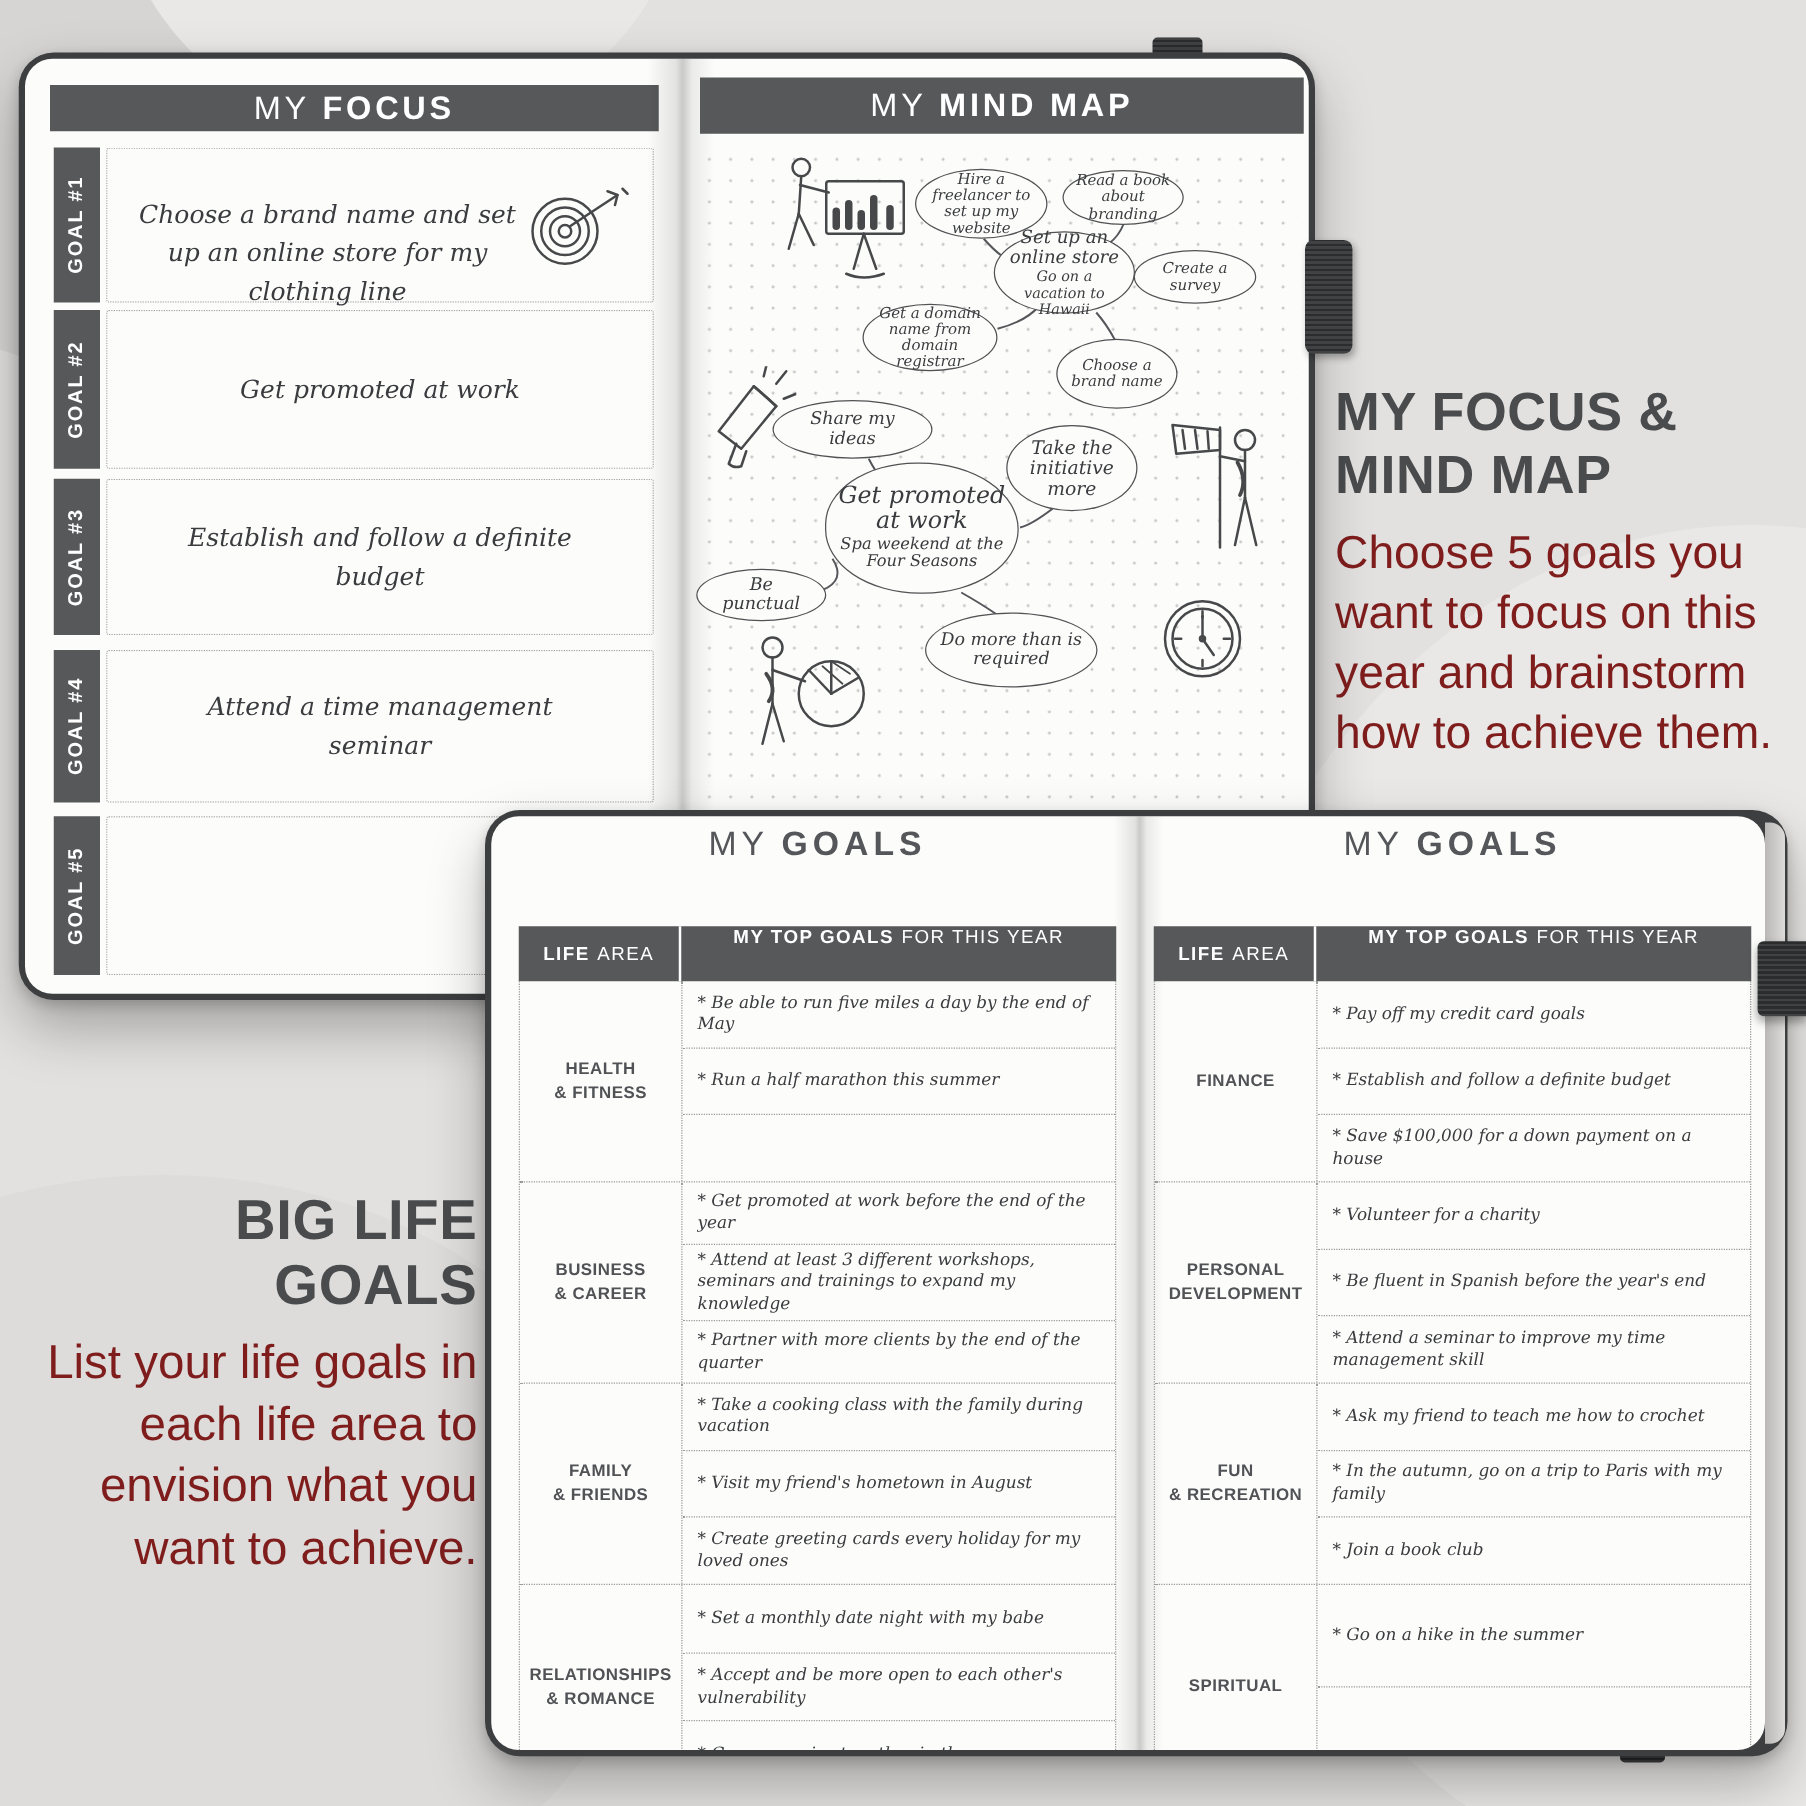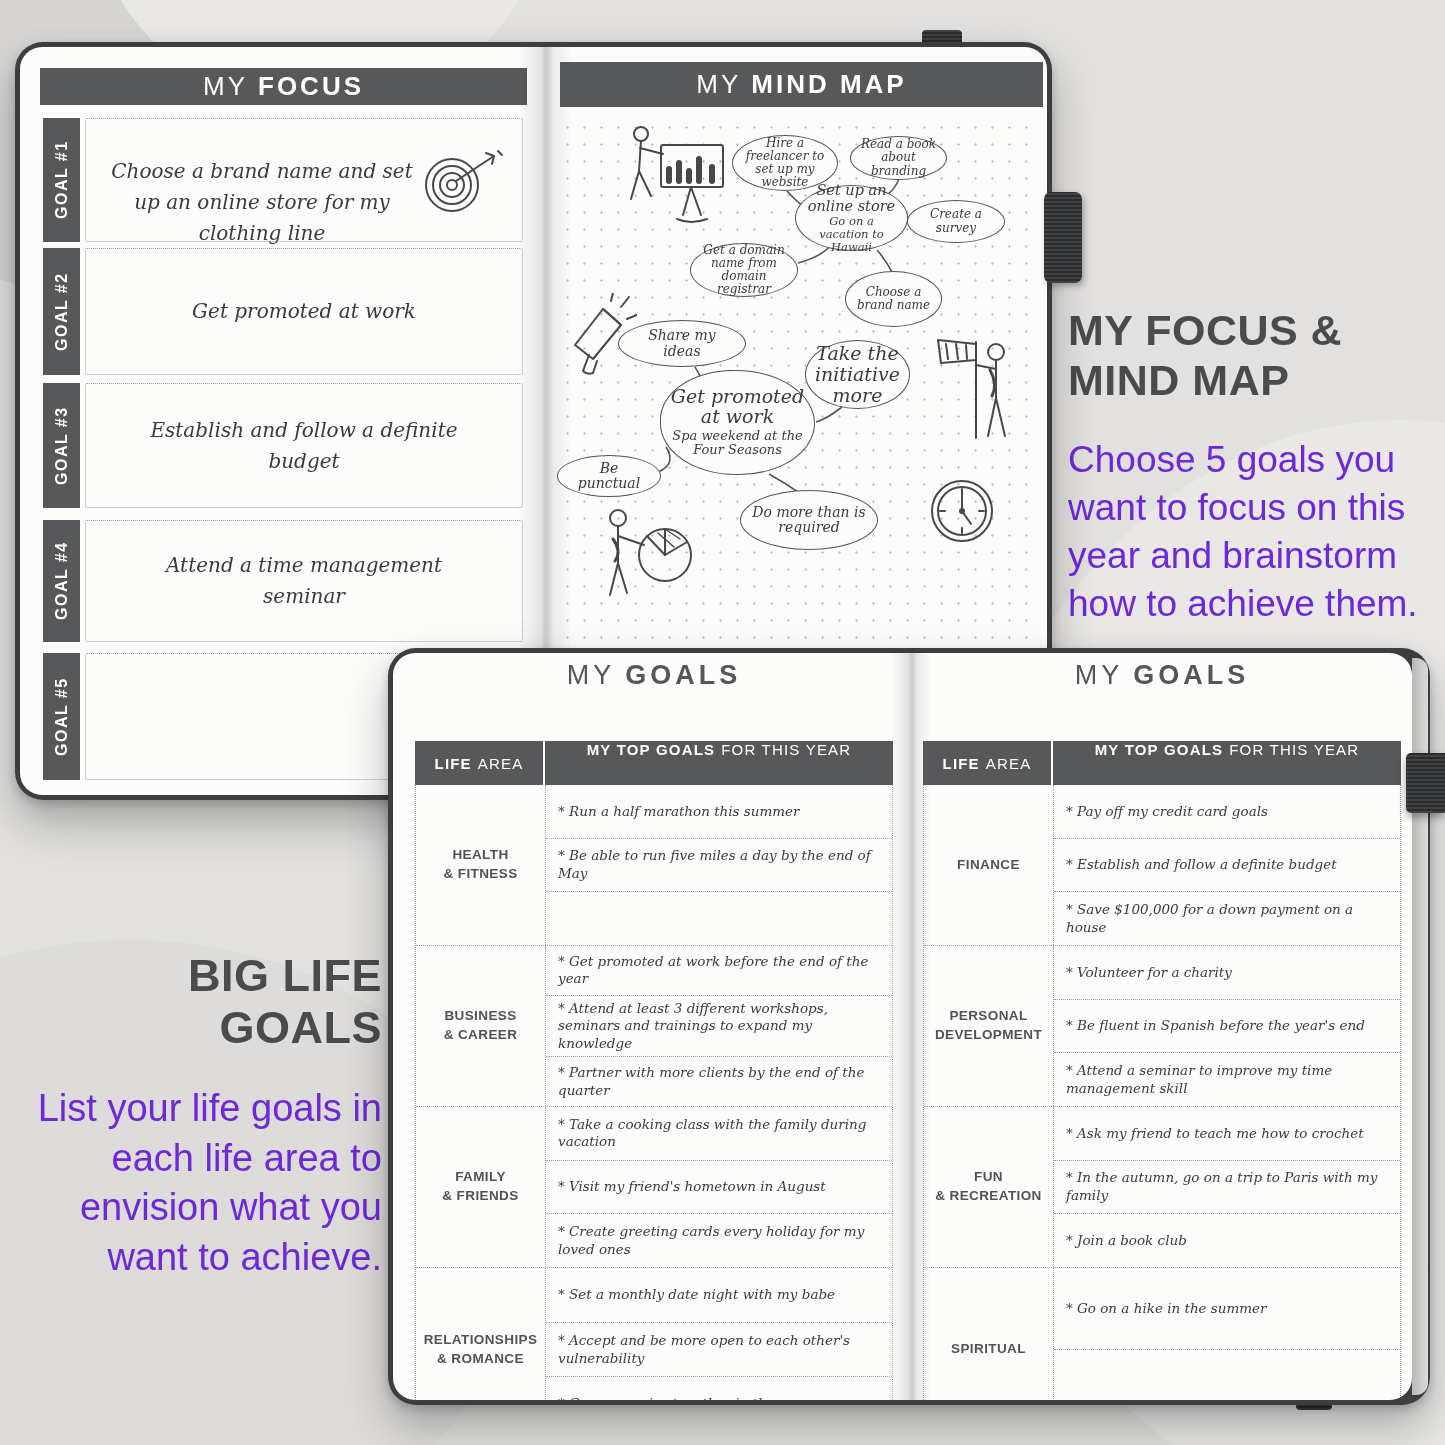--- a/index.html
+++ b/index.html
@@ -55,21 +55,21 @@
   .garea{width:130px;box-sizing:border-box;border-right:1px dotted #9b9b9b;
          display:flex;align-items:center;justify-content:center;text-align:center;
          white-space:pre-line;font-weight:700;font-size:13.5px;color:#515256;
          letter-spacing:.4px;line-height:1.4;}
   .gcol{flex:1;display:flex;flex-direction:column;}
   .gcell{flex:1;border-bottom:1px dotted #9b9b9b;display:flex;align-items:center;
          padding:4px 12px;font-size:13.5px;line-height:1.3;box-sizing:border-box;}
   .gcell:last-child{border-bottom:none;}
   
   .co-head{font-weight:700;color:#4a4b4d;font-size:43px;line-height:1.16;letter-spacing:.5px;white-space:pre-line;}
-  .co-body{color:#6d28d9;font-size:37px;line-height:1.3;margin-top:30px;}
+  .co-body{color:#7f1d1d;font-size:37px;line-height:1.3;margin-top:12px;}
   
   .ribbed{background:repeating-linear-gradient(0deg,#414244 0 2px,#2b2c2e 2px 4px);}
 </style>
 </head>
 <body>
 
 <div class="abs blob" style="left:-200px;top:-260px;width:640px;height:560px;background:#d6d5d3;z-index:0;"></div>
 <div class="abs blob" style="left:90px;top:-330px;width:460px;height:440px;background:#e9e8e6;z-index:0;"></div>
 <div class="abs blob" style="left:-260px;top:940px;width:780px;height:620px;background:#dddcda;z-index:0;"></div>
 <div class="abs blob" style="left:950px;top:420px;width:900px;height:1100px;background:#e9e8e6;z-index:0;"></div>
@@ -236,21 +236,21 @@
       <div class="bubble abs" style="left:135px;top:128px;width:108px;height:54px;">
         <span class="b-main hw">Get a domain name from domain registrar</span>
       </div>
       <div class="bubble abs" style="left:290px;top:156px;width:97px;height:56px;">
         <span class="b-main hw">Choose a brand name</span>
       </div>
       <div class="bubble abs" style="left:63px;top:205px;width:128px;height:47px;">
         <span class="b-main hw" style="font-size:14px;">Share my ideas</span>
       </div>
       <div class="bubble abs" style="left:250px;top:225px;width:105px;height:69px;">
-        <span class="b-main hw" style="font-size:19px;">Take the initiative more</span>
+        <span class="b-main hw" style="font-size:15px;">Take the initiative more</span>
       </div>
       <div class="bubble bubble-big abs" style="left:105px;top:255px;width:155px;height:105px;border-radius:48% 52% 50% 50%;">
         <span class="b-main hw">Get promoted at work</span>
         <span class="b-sub hw">Spa weekend at the Four Seasons</span>
       </div>
       <div class="bubble abs" style="left:2px;top:340px;width:104px;height:42px;">
         <span class="b-main hw" style="font-size:14px;">Be punctual</span>
       </div>
       <div class="bubble abs" style="left:185px;top:375px;width:138px;height:60px;">
         <span class="b-main hw" style="font-size:14px;">Do more than is required</span>
@@ -291,22 +291,22 @@
         <div class="gth2">
           <span class="bld">MY TOP GOALS</span>
           <span class="reg">FOR THIS YEAR</span>
         </div>
       </div>
       <div class="gtable-body">
         <div class="gsection" style="height:160px;">
           <div class="garea">HEALTH
 &amp; FITNESS</div>
           <div class="gcol">
+            <div class="gcell hw">* Be able to run five miles a day by the end of May</div>
             <div class="gcell hw">* Run a half marathon this summer</div>
-            <div class="gcell hw">* Be able to run five miles a day by the end of May</div>
             <div class="gcell hw"></div>
           </div>
         </div>
         <div class="gsection" style="height:160px;">
           <div class="garea">BUSINESS
 &amp; CAREER</div>
           <div class="gcol">
             <div class="gcell hw">* Get promoted at work before the end of the year</div>
             <div class="gcell hw">* Attend at least 3 different workshops, seminars and trainings to expand my knowledge</div>
             <div class="gcell hw">* Partner with more clients by the end of the quarter</div>

